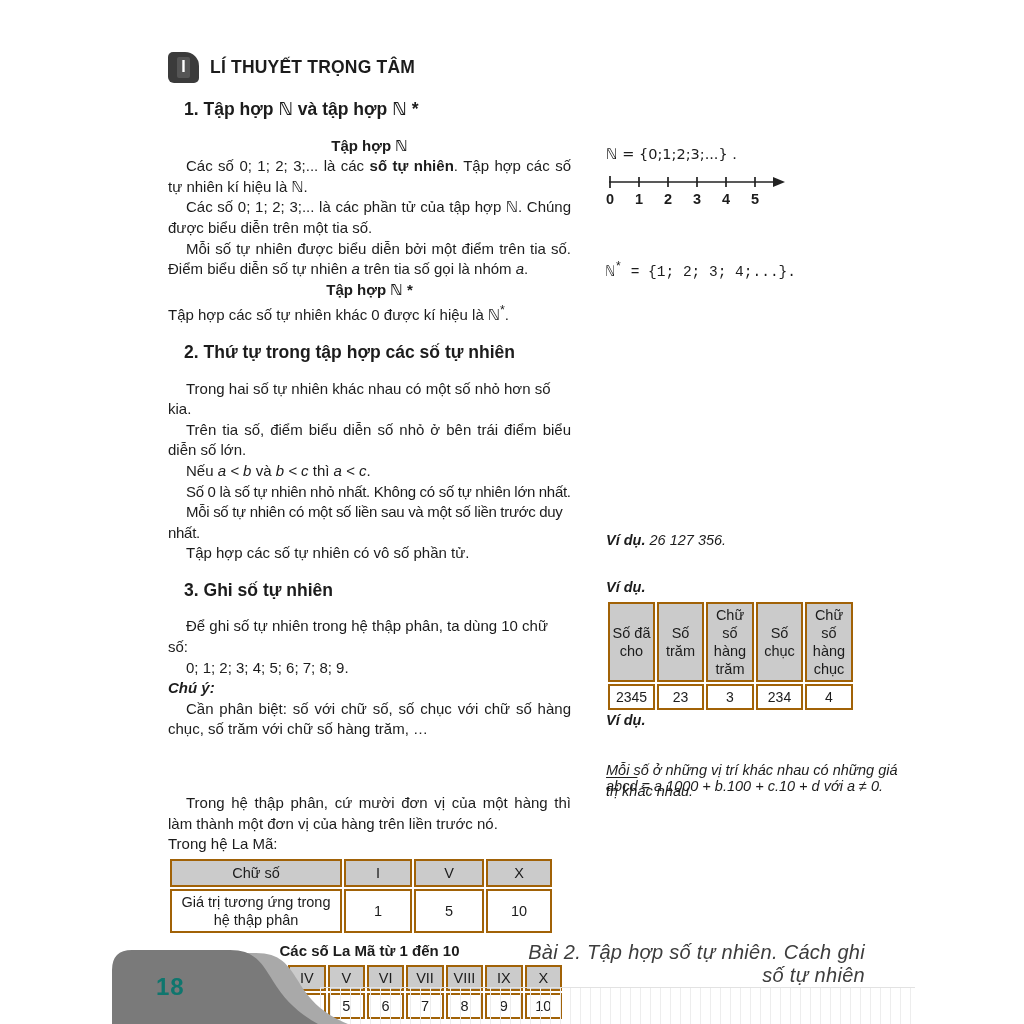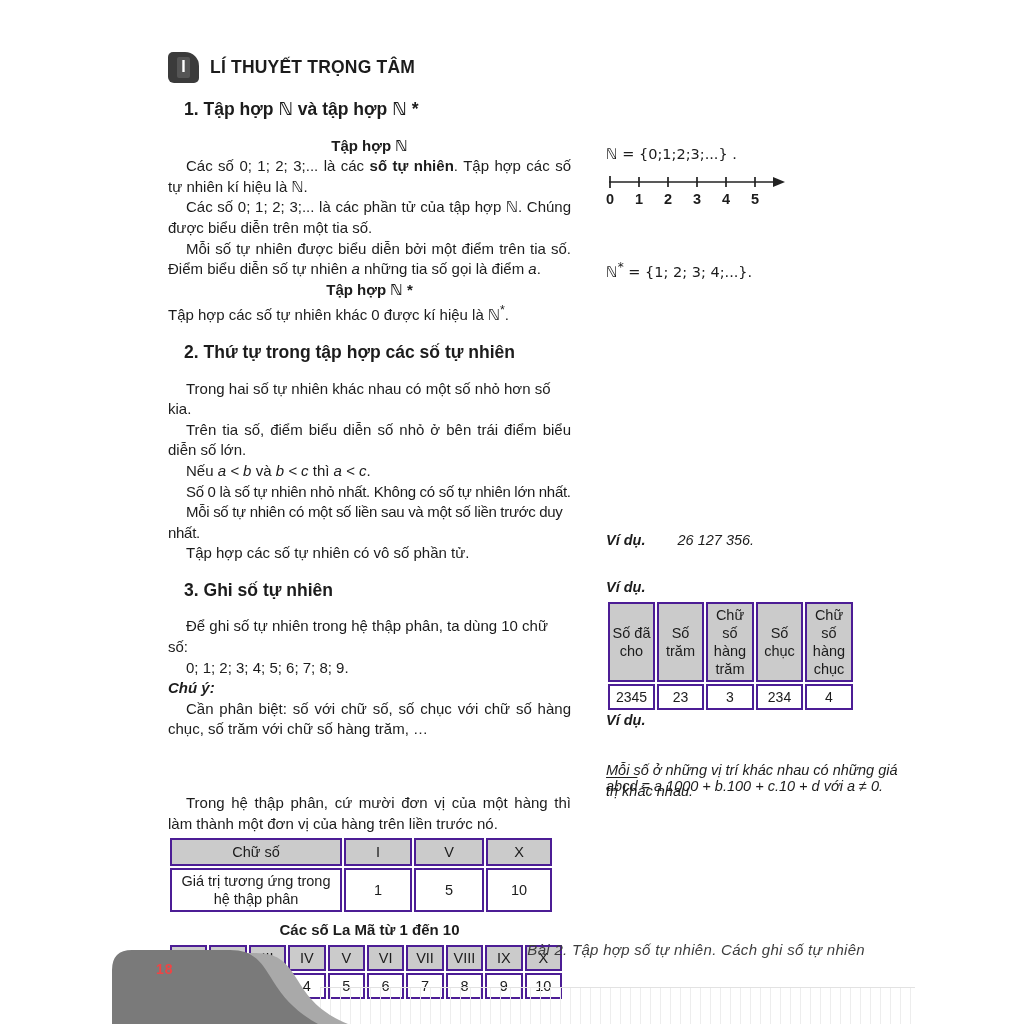--- a/index.html
+++ b/index.html
@@ -30,62 +30,62 @@
   p.body { margin:0; text-indent:18px; }
   p.body.noind { text-indent:0; }
   p.just { text-align:justify; }
   .tight { letter-spacing:-0.3px; }
   .note-lbl { font-weight:bold; font-style:italic; margin:0; }
   i.var { font-style:italic; }
 
   
   table.grid { border-collapse:separate; border-spacing:2px; table-layout:fixed; }
   table.grid td {
-    border:2px solid #4c1d95; text-align:center; vertical-align:middle;
+    border:2px solid #a16207; text-align:center; vertical-align:middle;
     box-sizing:border-box; padding:2px 1px; font-size:14.5px; line-height:18px;
   }
   table.grid td.hd { background:#cbcbcb; }
 
   .lama-tbl { width:384px; margin-top:2px; }
   .lama-tbl td { height:28px; }
   .lama-tbl td.tall { height:42px; }
 
   .roman-cap { text-align:center; font-weight:bold; margin:6px 0 2px 0; }
   .roman-tbl { width:396px; }
   .roman-tbl td { height:24px; }
 
   .spacer { height:53px; }
 
   
   .right-col { position:absolute; left:606px; top:0; width:320px; font-size:14.5px; }
   .r-item { position:absolute; left:0; }
   .mathline { font-family:"DejaVu Sans",sans-serif; font-size:14.5px; white-space:nowrap; }
   .ex-lbl { font-weight:bold; font-style:italic; }
-  .ex-val { font-style:italic;margin-left:28px; }
+  .ex-val { font-style:italic; }
   .place-tbl { width:240px; }
   .place-tbl td { font-size:13px; line-height:16px; padding:4px 1px; }
   .place-tbl td.val { font-size:14px; height:26px; }
   .formula { font-style:italic; font-size:14.5px; white-space:nowrap; }
   .over { text-decoration:overline; }
   .r-note { font-style:italic; line-height:21px; width:305px; }
 
   
   .chapter-line {
     position:absolute; left:520px; top:941px; width:345px; text-align:right;
-    font-style:italic; font-size:15px; color:#3d3d3d; letter-spacing:.3px;
+    font-style:italic; font-size:20px; color:#3d3d3d; letter-spacing:.3px;
   }
   .stripes {
     position:absolute; left:320px; top:987px; width:595px; height:37px;
     background:repeating-linear-gradient(90deg,#ededed 0 1px,transparent 1px 10px);
     border-top:1px solid #e2e2e2;
   }
   .blob-wrap { position:absolute; left:104px; top:944px; width:245px; height:80px; }
   .blob-page-num {
-    position:absolute; left:52px; top:17px; color:#ef4444;
-    font-weight:bold; font-size:14px; letter-spacing:1px;
+    position:absolute; left:52px; top:29px; color:#0f766e;
+    font-weight:bold; font-size:24px; letter-spacing:1px;
   }
 </style>
 </head>
 <body>
 
 <div class="page">
 
   <div class="left-col">
 
     <div class="hdr-row">
@@ -95,21 +95,21 @@
       <div class="doc-title">LÍ THUYẾT TRỌNG TÂM</div>
     </div>
 
     <h3 class="sec-h">1. Tập hợp ℕ và tập hợp ℕ *</h3>
     <div class="center-h">Tập hợp ℕ</div>
 
     <p class="body just"><span>Các số 0; 1; 2; 3;... là các </span><b>số tự nhiên</b><span>. Tập hợp các số tự nhiên kí hiệu là ℕ.</span></p>
 
     <p class="body just">Các số 0; 1; 2; 3;... là các phần tử của tập hợp ℕ. Chúng được biểu diễn trên một tia số.</p>
 
-    <p class="body just"><span>Mỗi số tự nhiên được biểu diễn bởi một điểm trên tia số. Điểm biểu diễn số tự nhiên </span><i class="var">a</i><span> những tia số gọi là điểm </span><i class="var">a</i><span>.</span></p>
+    <p class="body just"><span>Mỗi số tự nhiên được biểu diễn bởi một điểm trên tia số. Điểm biểu diễn số tự nhiên </span><i class="var">a</i><span> trên tia số gọi là nhóm </span><i class="var">a</i><span>.</span></p>
 
     <div class="center-h">Tập hợp ℕ *</div>
 
     <p class="body noind"><span>Tập hợp các số tự nhiên khác 0 được kí hiệu là ℕ</span><sup>*</sup><span>.</span></p>
 
     <h3 class="sec-h">2. Thứ tự trong tập hợp các số tự nhiên</h3>
     <p class="body">Trong hai số tự nhiên khác nhau có một số nhỏ hơn số kia.</p>
     <p class="body just">Trên tia số, điểm biểu diễn số nhỏ ở bên trái điểm biểu diễn số lớn.</p>
     <p class="body"><span>Nếu </span><i class="var">a &lt; b</i><span> và </span><i class="var">b &lt; c</i><span> thì </span><i class="var">a &lt; c</i><span>.</span></p>
     <p class="body tight">Số 0 là số tự nhiên nhỏ nhất. Không có số tự nhiên lớn nhất.</p>
@@ -118,20 +118,21 @@
 
     <h3 class="sec-h">3. Ghi số tự nhiên</h3>
     <p class="body">Để ghi số tự nhiên trong hệ thập phân, ta dùng 10 chữ số:</p>
     <p class="body">0; 1; 2; 3; 4; 5; 6; 7; 8; 9.</p>
     <p class="note-lbl">Chú ý:</p>
     <p class="body just">Cần phân biệt: số với chữ số, số chục với chữ số hàng chục, số trăm với chữ số hàng trăm, …</p>
 
     <div class="spacer"></div>
 
     <p class="body just">Trong hệ thập phân, cứ mười đơn vị của một hàng thì làm thành một đơn vị của hàng trên liền trước nó.</p>
+    <p class="body noind">Trong hệ La Mã:</p>
 
     <table class="grid lama-tbl">
       <colgroup>
           <col style="width:172px">
           <col style="width:68px">
           <col style="width:70px">
           <col style="width:66px">
         </colgroup>
       <tbody>
           <tr>
@@ -195,21 +196,21 @@
       <line x1="120" y1="7" x2="120" y2="17" stroke="#222" stroke-width="1.7"></line>
       <line x1="149" y1="7" x2="149" y2="17" stroke="#222" stroke-width="1.7"></line>
       <text x="4" y="34" text-anchor="middle" font-size="14.5" font-weight="bold" fill="#1c1c1c">0</text>
       <text x="33" y="34" text-anchor="middle" font-size="14.5" font-weight="bold" fill="#1c1c1c">1</text>
       <text x="62" y="34" text-anchor="middle" font-size="14.5" font-weight="bold" fill="#1c1c1c">2</text>
       <text x="91" y="34" text-anchor="middle" font-size="14.5" font-weight="bold" fill="#1c1c1c">3</text>
       <text x="120" y="34" text-anchor="middle" font-size="14.5" font-weight="bold" fill="#1c1c1c">4</text>
       <text x="149" y="34" text-anchor="middle" font-size="14.5" font-weight="bold" fill="#1c1c1c">5</text>
     </svg>
 
-    <div class="r-item mathline" style="top:260px;"><span>ℕ</span><sup>*</sup><span> = {1; 2; 3; 4;...}.</span></div>
+    <div class="r-item mathline" style="top:260px;font-family:Liberation Mono, monospace;"><span>ℕ</span><sup>*</sup><span> = {1; 2; 3; 4;...}.</span></div>
 
     <div class="r-item" style="top:532px;"><span class="ex-lbl">Ví dụ.</span> <span class="ex-val">26 127 356.</span></div>
 
     <div class="r-item ex-lbl" style="top:579px;">Ví dụ.</div>
 
     <table class="grid place-tbl r-item" style="top:600px;">
       <colgroup>
           <col style="width:47px">
           <col style="width:47px">
           <col style="width:48px">

